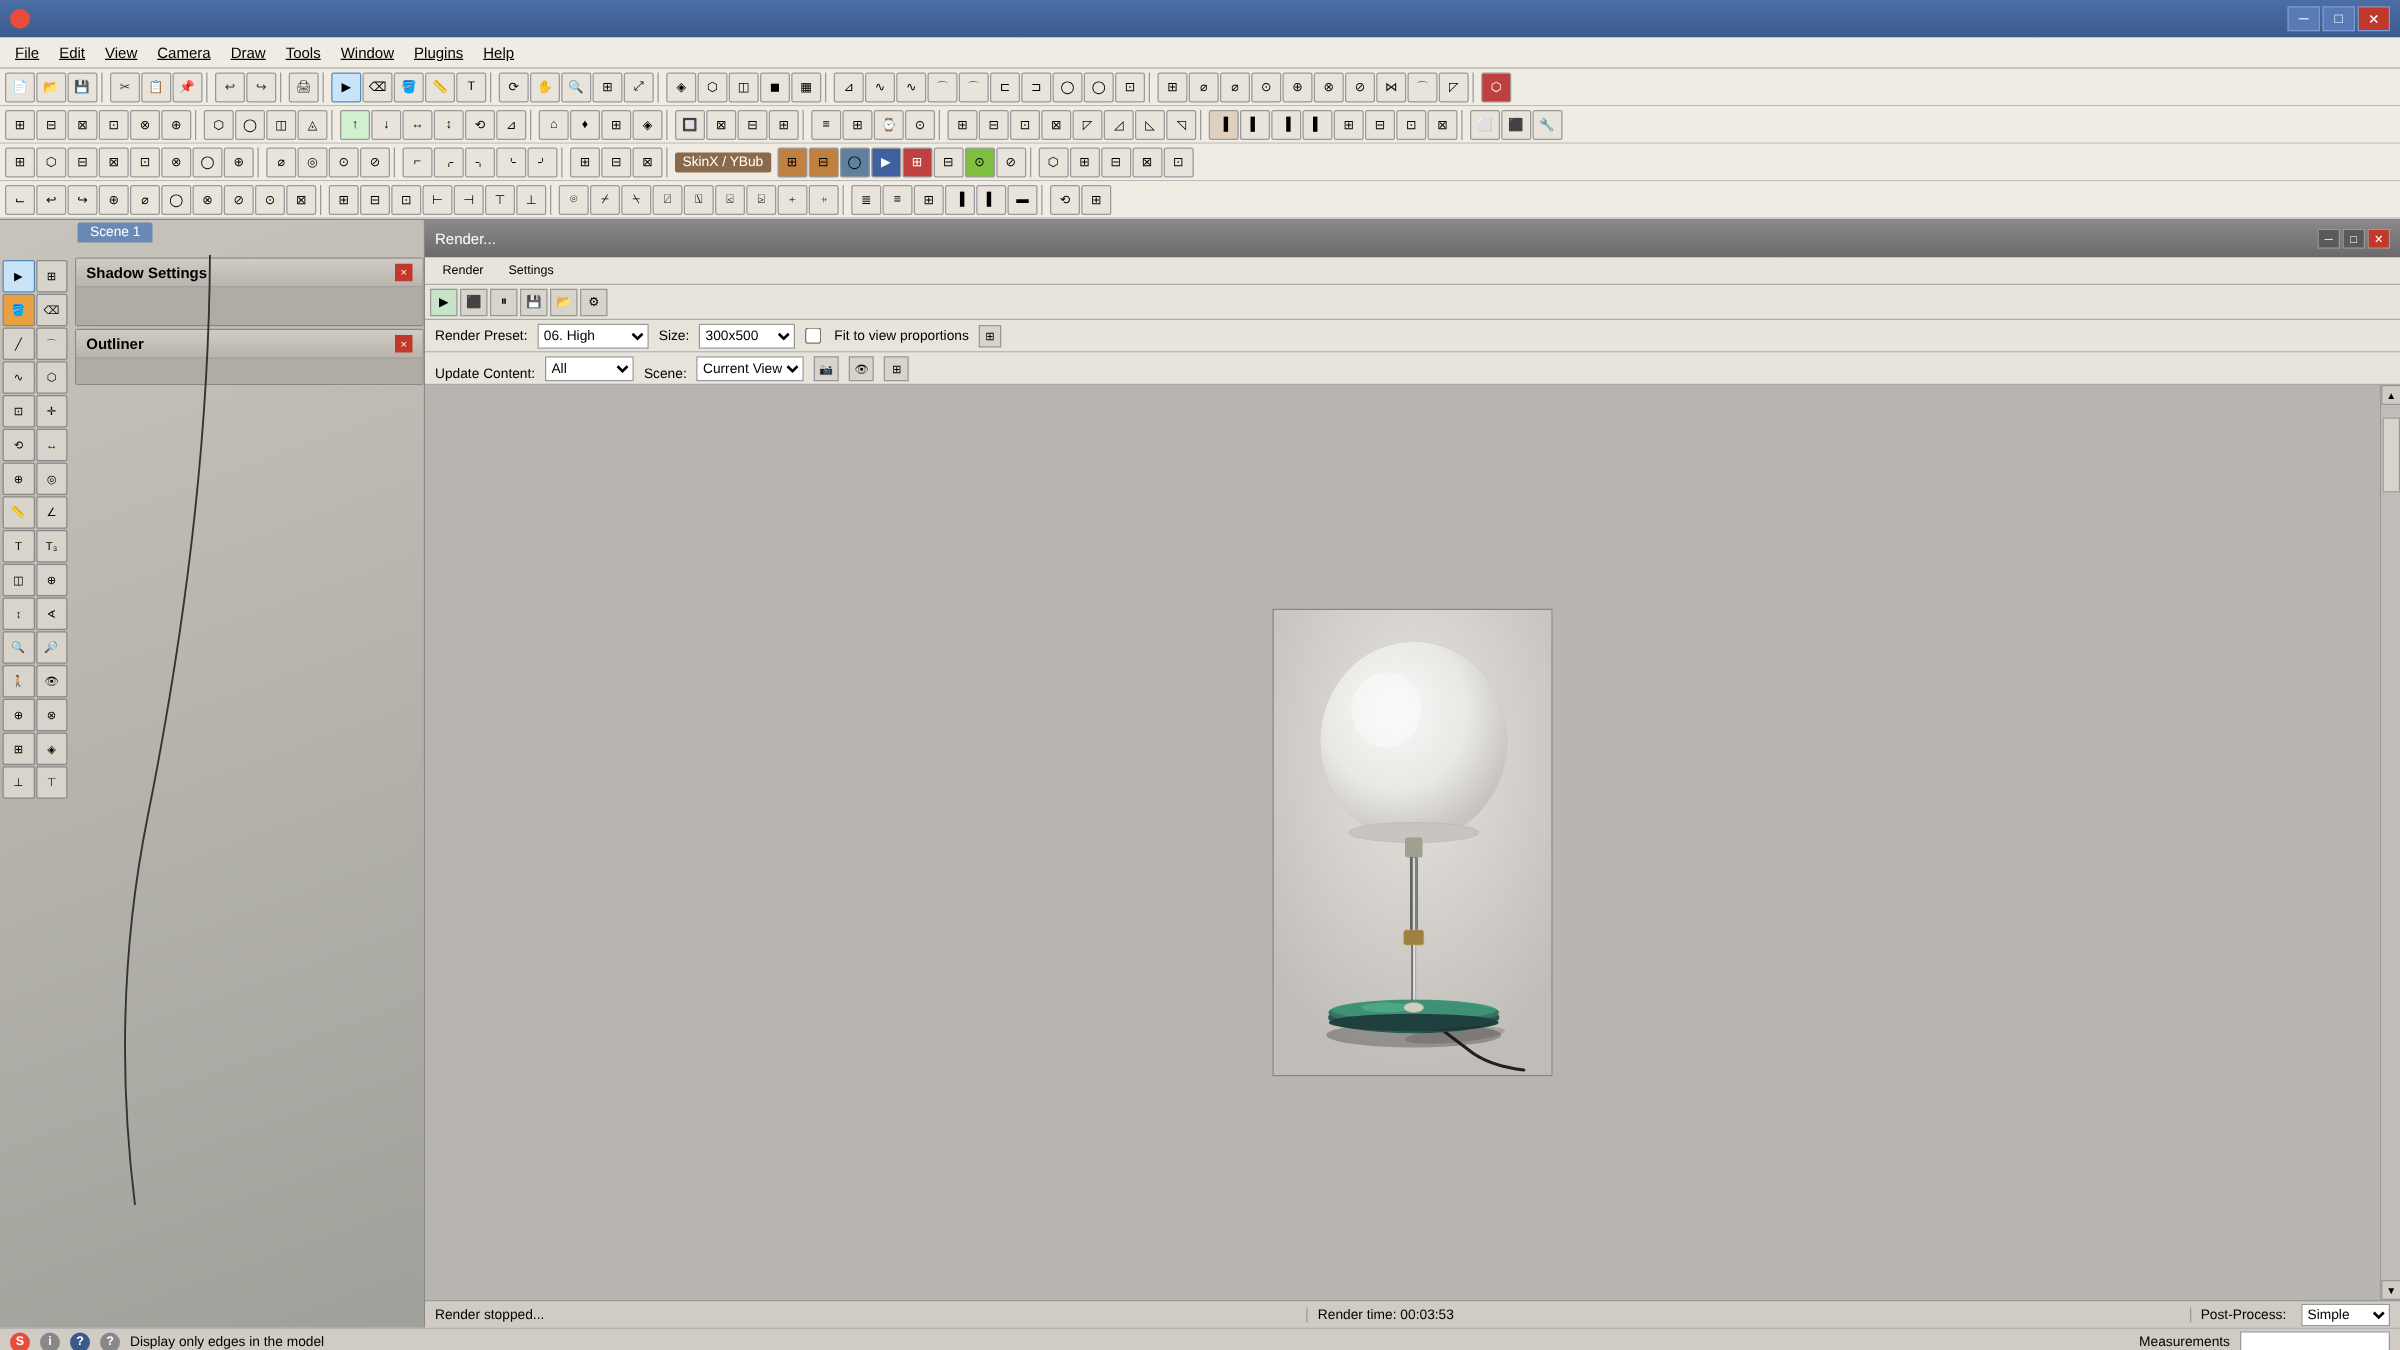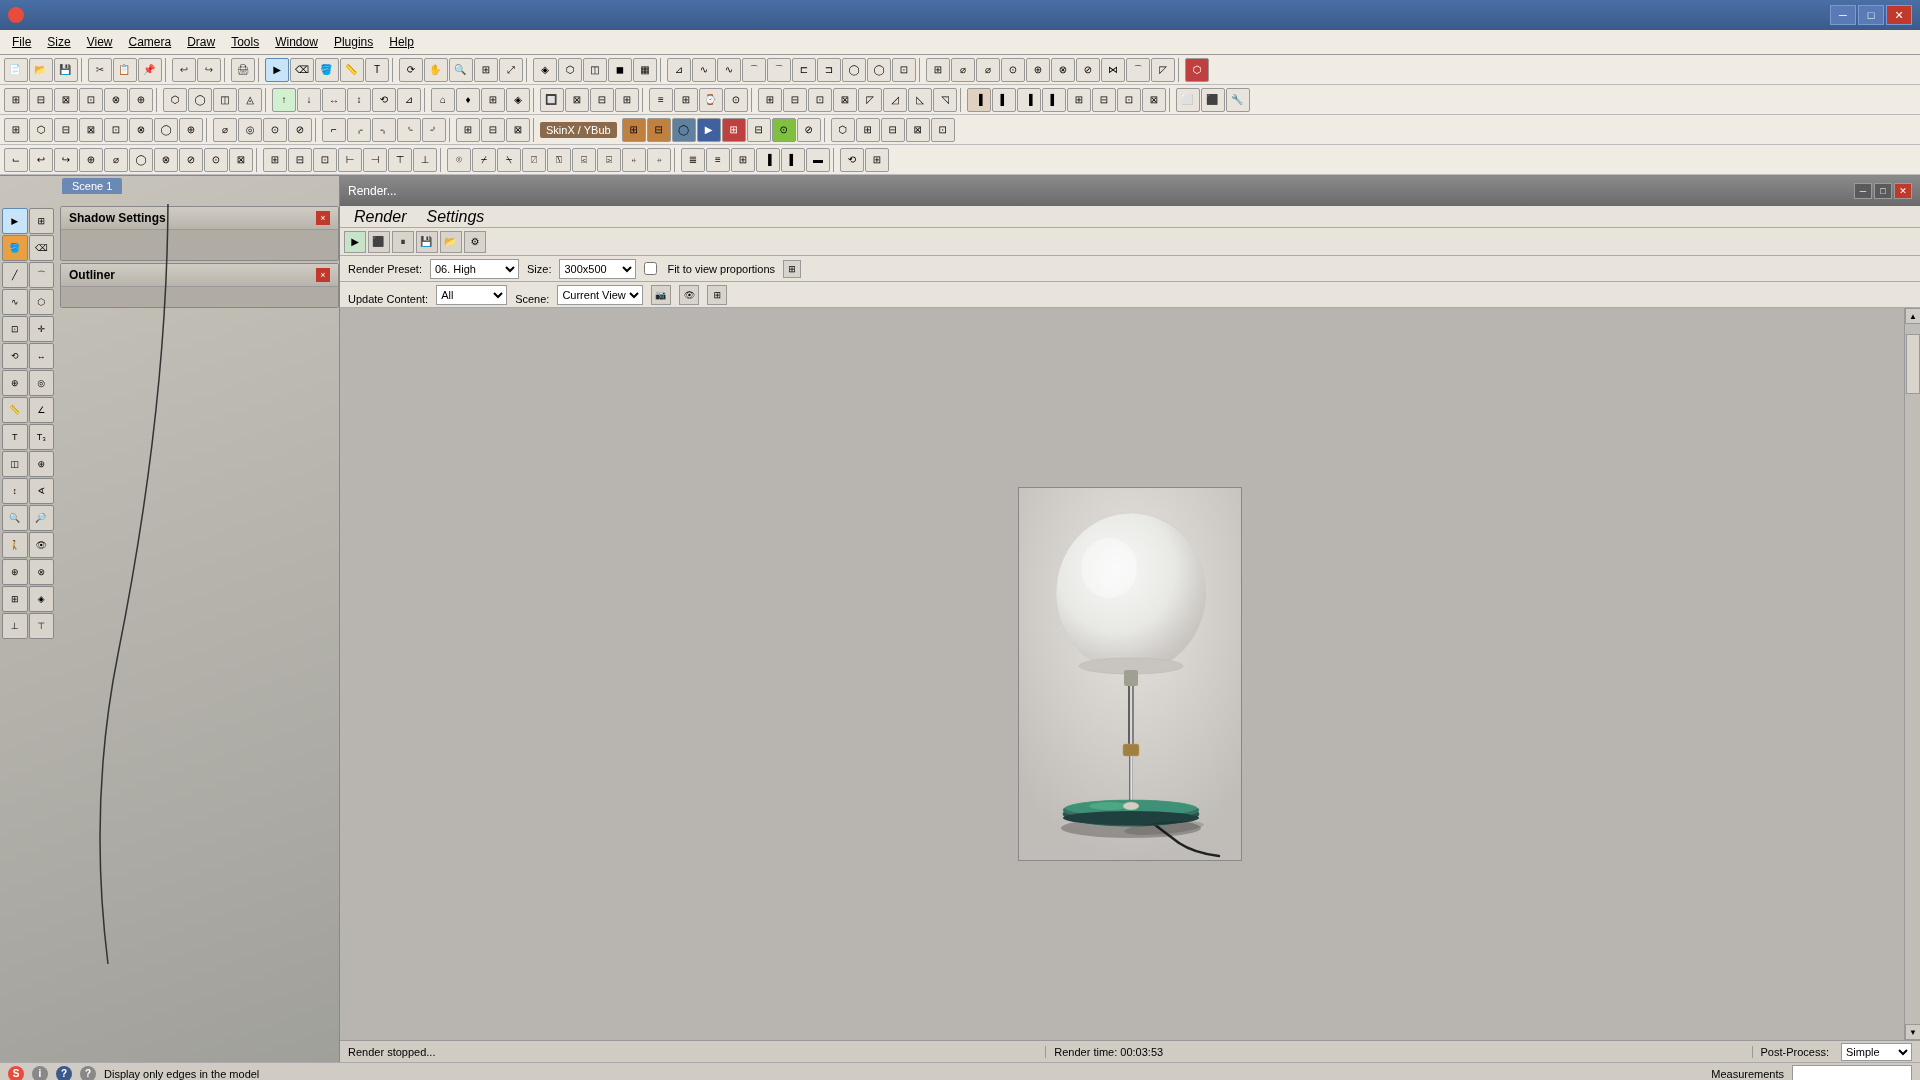--- a/index.html
+++ b/index.html
@@ -209,22 +209,21 @@
       height: 22px;
       background: #e8e4dc;
       display: flex;
       align-items: center;
       padding: 0 4px;
       border-bottom: 1px solid #aaa;
     }
     #render-menu span {
       padding: 2px 10px;
       cursor: pointer;
-      font-size: 16px;
-      font-style: italic;
+      font-size: 10px;
     }
 
     
     #render-toolbar {
       height: 28px;
       background: #e8e4dc;
       display: flex;
       align-items: center;
       padding: 2px 4px;
       border-bottom: 1px solid #aaa;
@@ -372,21 +371,21 @@
   <div class="app-icon"></div>
   <div class="win-controls">
     <button>─</button>
     <button>□</button>
     <button>✕</button>
   </div>
 </div>
 
 <div id="menu-bar">
   <span>File</span>
-  <span>Size</span>
+  <span>Edit</span>
   <span>View</span>
   <span>Camera</span>
   <span>Draw</span>
   <span>Tools</span>
   <span>Window</span>
   <span>Plugins</span>
   <span>Help</span>
 </div>
 
 <div id="toolbars">

